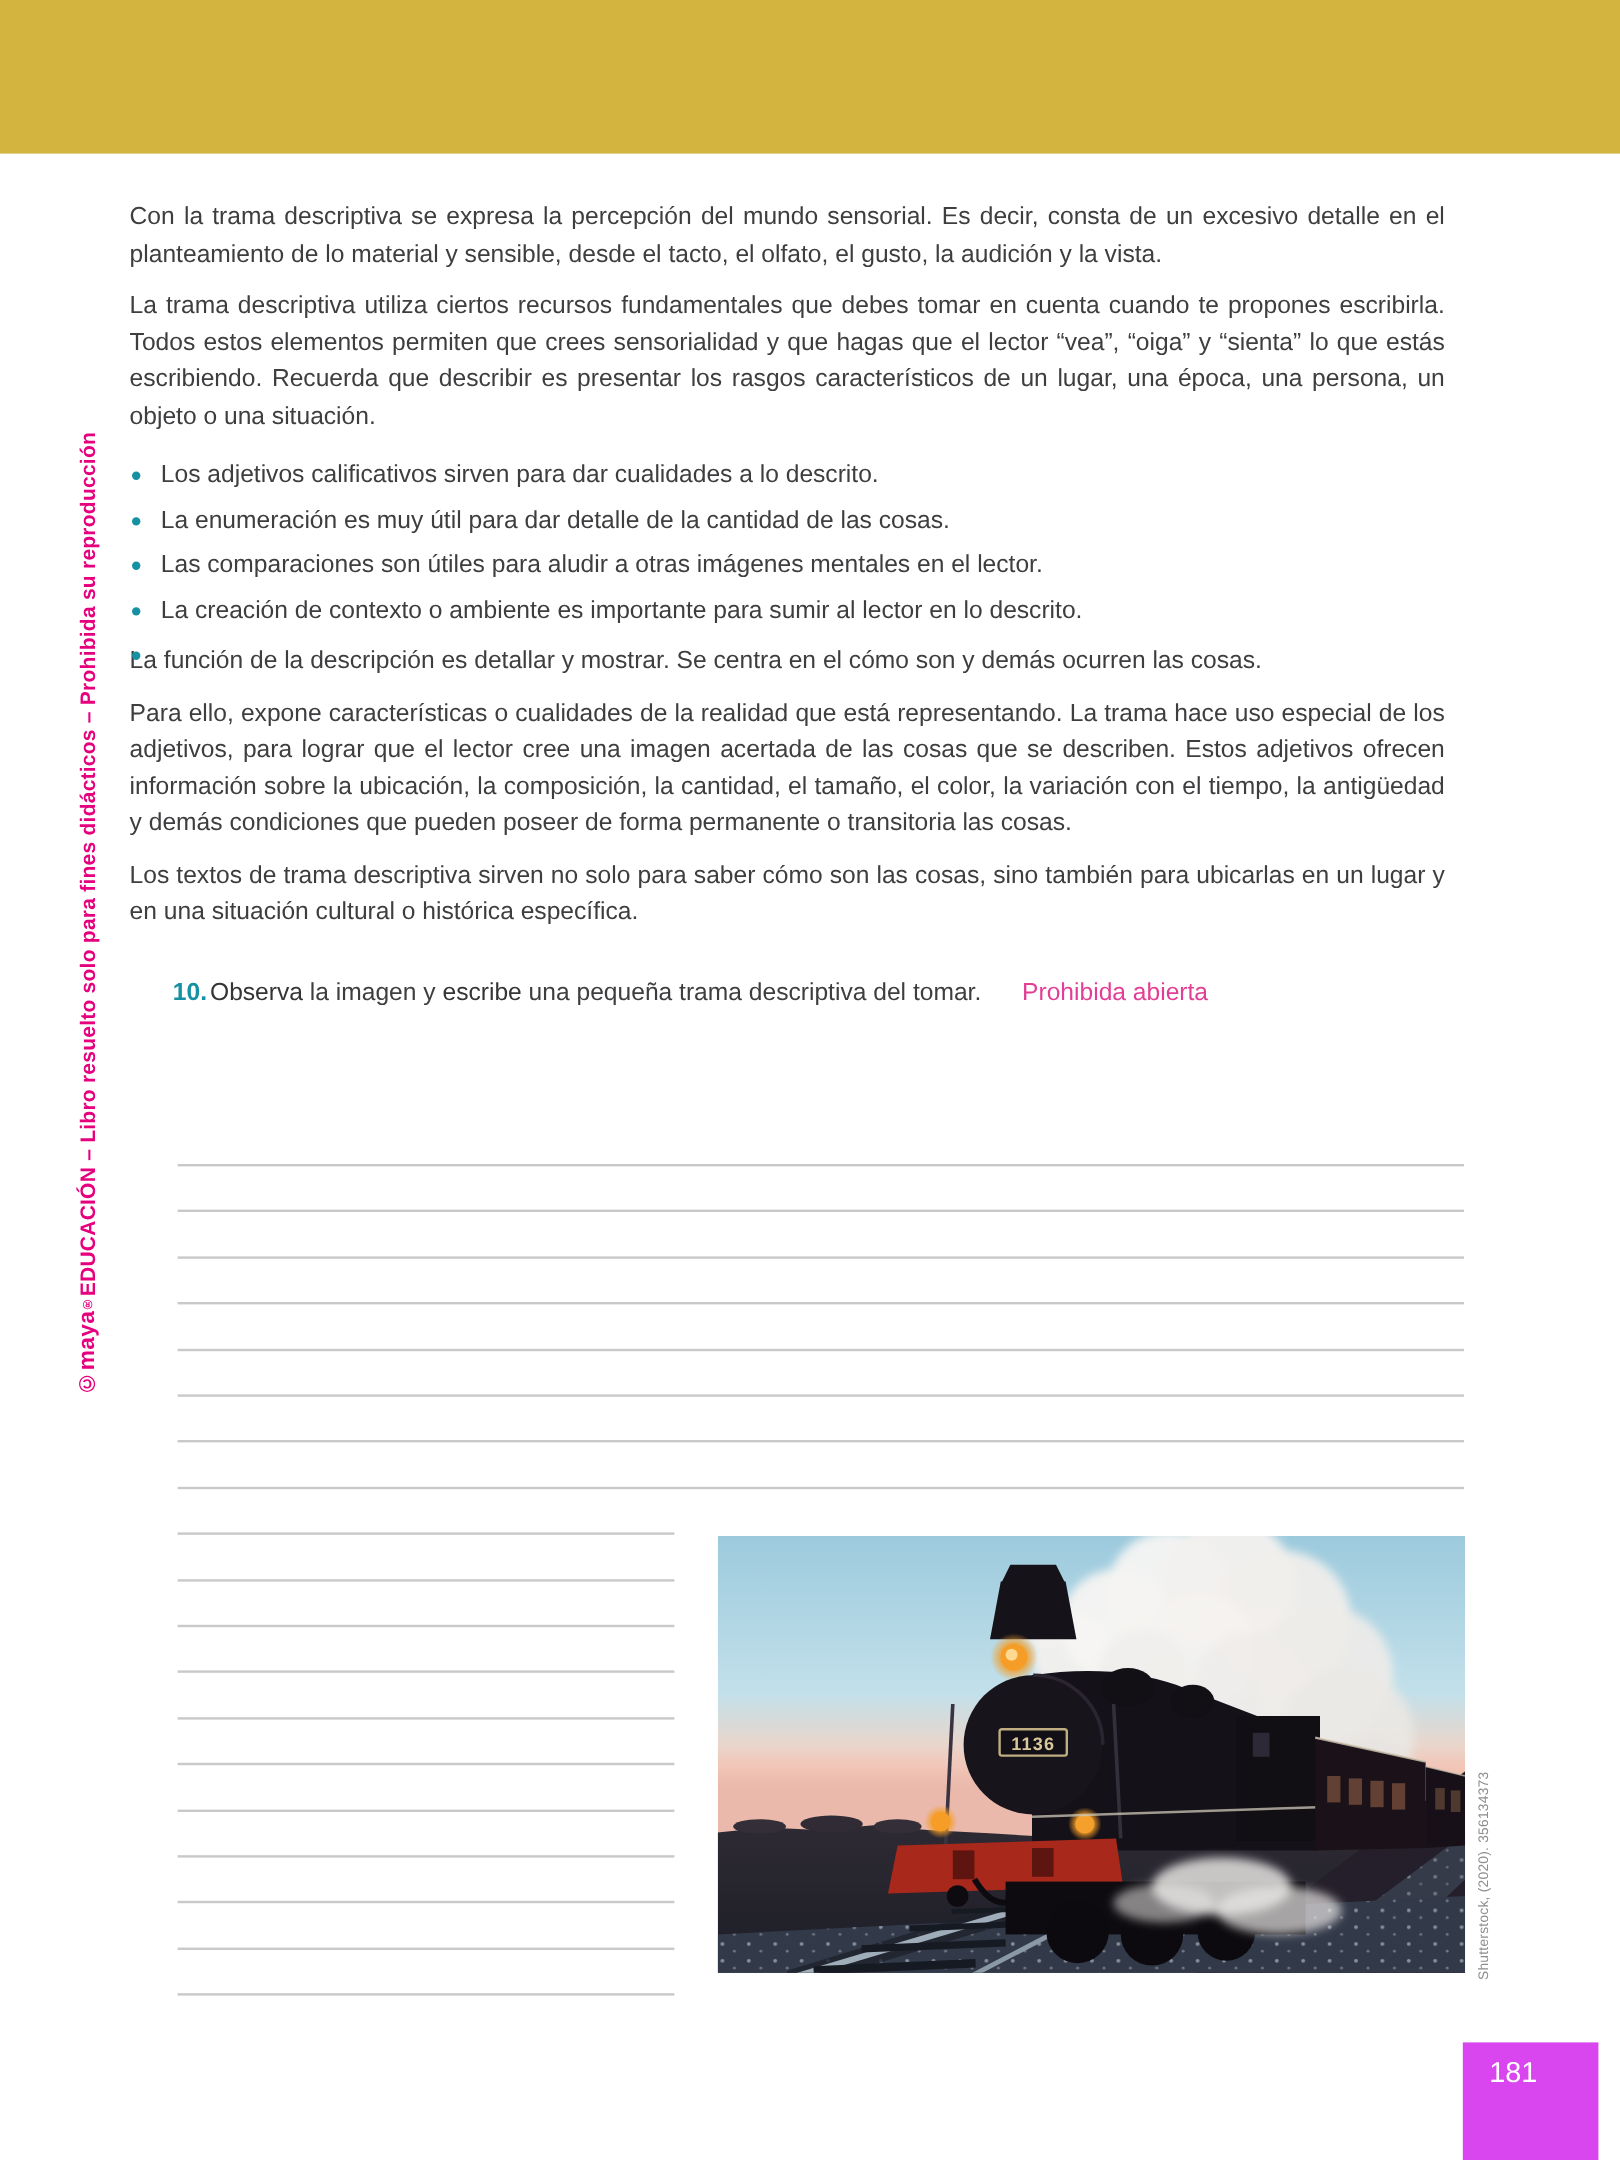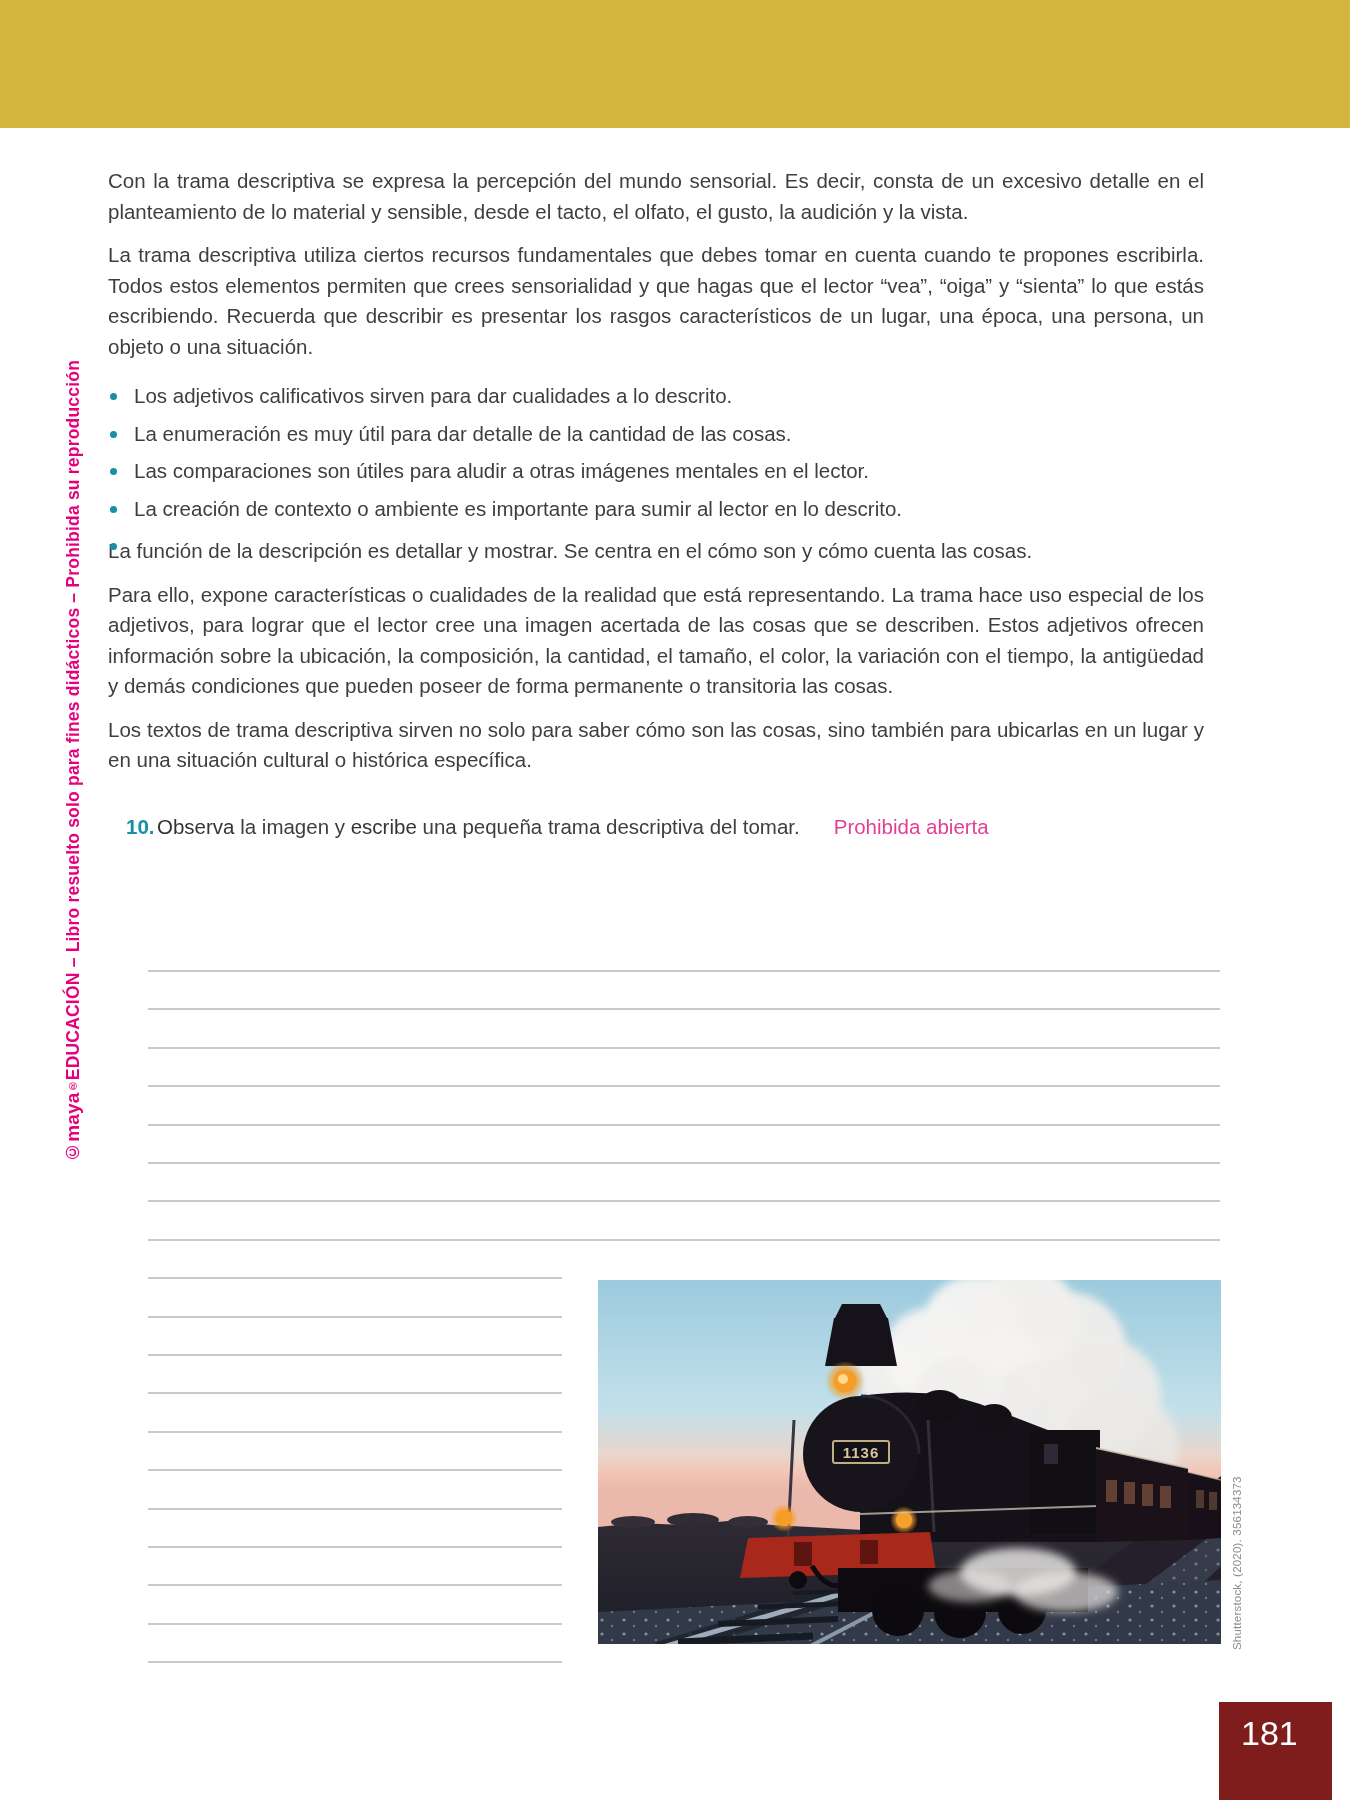--- a/index.html
+++ b/index.html
@@ -19,21 +19,21 @@
   
   .content{position:absolute;left:108px;top:166px;width:1112px;
            font-size:20.5px;line-height:30.5px;text-align:justify;}
   .content p{margin:0 16px 13px 0;}
   ul.bullets{list-style:none;margin:19px 0 12px 0;padding:0;}
   ul.bullets li{position:relative;padding-left:26px;margin-bottom:7px;text-align:justify;}
   ul.bullets li .dot{position:absolute;left:2px;top:12px;width:7px;height:7px;border-radius:50%;
                      background:#1691a4;}
 
   
-  .exercise{margin-top:36px;margin-left:18px;display:flex;text-align:left;}
+  .exercise{margin-top:36px;margin-left:36px;display:flex;text-align:left;}
   .ex-num{color:#1691a4;font-weight:bold;width:31px;flex:0 0 31px;}
   .ex-text b{font-weight:normal;color:#353537;}
   .answer{color:#e33e95;margin-left:34px;}
 
   
   .lines{position:absolute;left:0;top:970px;width:1350px;height:700px;}
   .wline{position:absolute;left:148px;height:2px;background:#c9c9c9;}
   .wline.full{width:1072px;}
   .wline.short{width:414px;}
 
@@ -41,21 +41,21 @@
   .photo{position:absolute;left:598px;top:1280px;width:623px;height:364px;overflow:hidden;}
   .photo svg{display:block;}
 
   
   .credit{position:absolute;left:1231px;top:1478px;height:172px;width:18px;
           writing-mode:vertical-rl;transform:rotate(180deg);
           font-size:11.5px;color:#8d8d8d;letter-spacing:.2px;white-space:nowrap;}
 
   
   .page-badge{position:absolute;left:1219px;top:1702px;width:113px;height:98px;
-              background:#7f1d1d;color:#ffffff;font-size:34px;
+              background:#d946ef;color:#ffffff;font-size:24px;
               padding:0;box-sizing:border-box;}
   .page-badge span{display:block;padding:12px 0 0 22px;}
 </style>
 </head>
 <body>
 
 <div class="page">
 
   <div class="top-band"></div>
 
@@ -67,21 +67,21 @@
         <p>La trama descriptiva utiliza ciertos recursos fundamentales que debes tomar en cuenta cuando te propones escribirla. Todos estos elementos permiten que crees sensorialidad y que hagas que el lector “vea”, “oiga” y “sienta” lo que estás escribiendo. Recuerda que describir es presentar los rasgos característicos de un lugar, una época, una persona, un objeto o una situación.</p>
       </div>
     <ul class="bullets">
         <li><span class="dot"></span><span>Los adjetivos calificativos sirven para dar cualidades a lo descrito.</span></li>
         <li><span class="dot"></span><span>La enumeración es muy útil para dar detalle de la cantidad de las cosas.</span></li>
         <li><span class="dot"></span><span>Las comparaciones son útiles para aludir a otras imágenes mentales en el lector.</span></li>
         <li><span class="dot"></span><span>La creación de contexto o ambiente es importante para sumir al lector en lo descrito.</span></li>
         <li><span class="dot"></span></li>
       </ul>
     <div>
-        <p>La función de la descripción es detallar y mostrar. Se centra en el cómo son y cómo cuenta las cosas.</p>
+        <p>La función de la descripción es detallar y mostrar. Se centra en el cómo son y demás ocurren las cosas.</p>
         <p>Para ello, expone características o cualidades de la realidad que está representando. La trama hace uso especial de los adjetivos, para lograr que el lector cree una imagen acertada de las cosas que se describen. Estos adjetivos ofrecen información sobre la ubicación, la composición, la cantidad, el tamaño, el color, la variación con el tiempo, la antigüedad y demás condiciones que pueden poseer de forma permanente o transitoria las cosas.</p>
         <p>Los textos de trama descriptiva sirven no solo para saber cómo son las cosas, sino también para ubicarlas en un lugar y en una situación cultural o histórica específica.</p>
       </div>
 
     <div class="exercise">
       <span class="ex-num">10.</span>
       <span class="ex-text"><b>Observa</b><span> la imagen y </span><b>escribe</b><span> una pequeña trama descriptiva del tomar.</span><span class="answer">Prohibida abierta</span></span>
     </div>
   </div>
 

